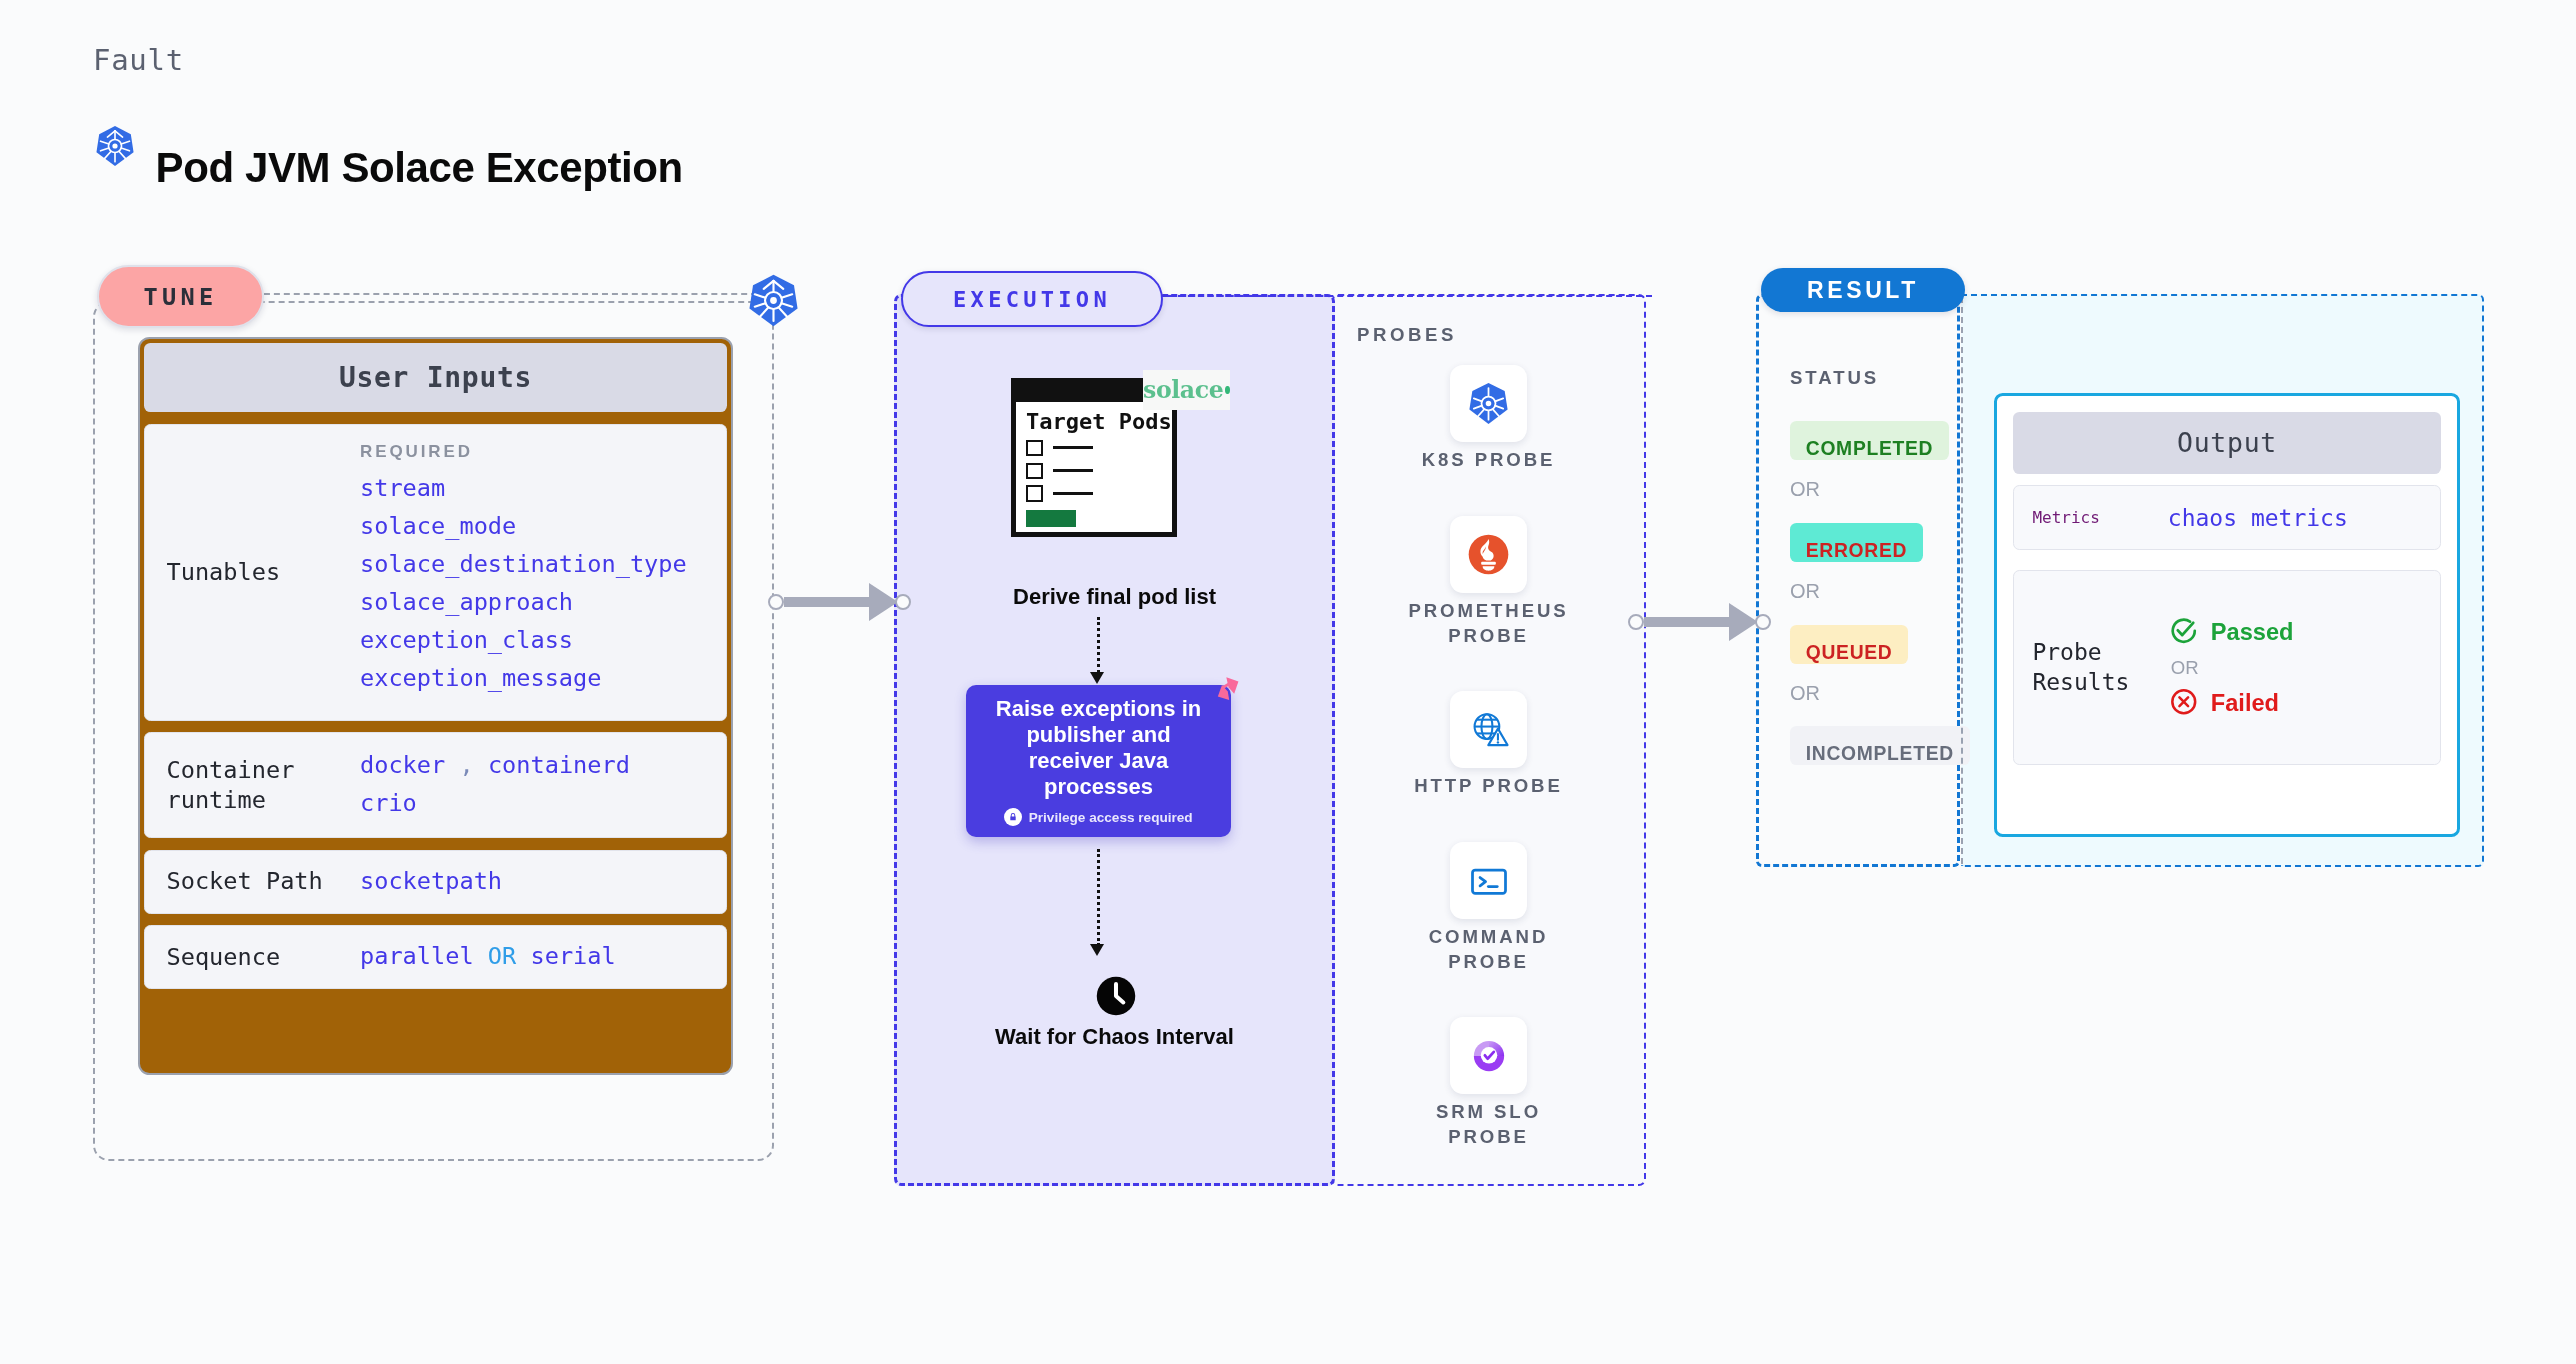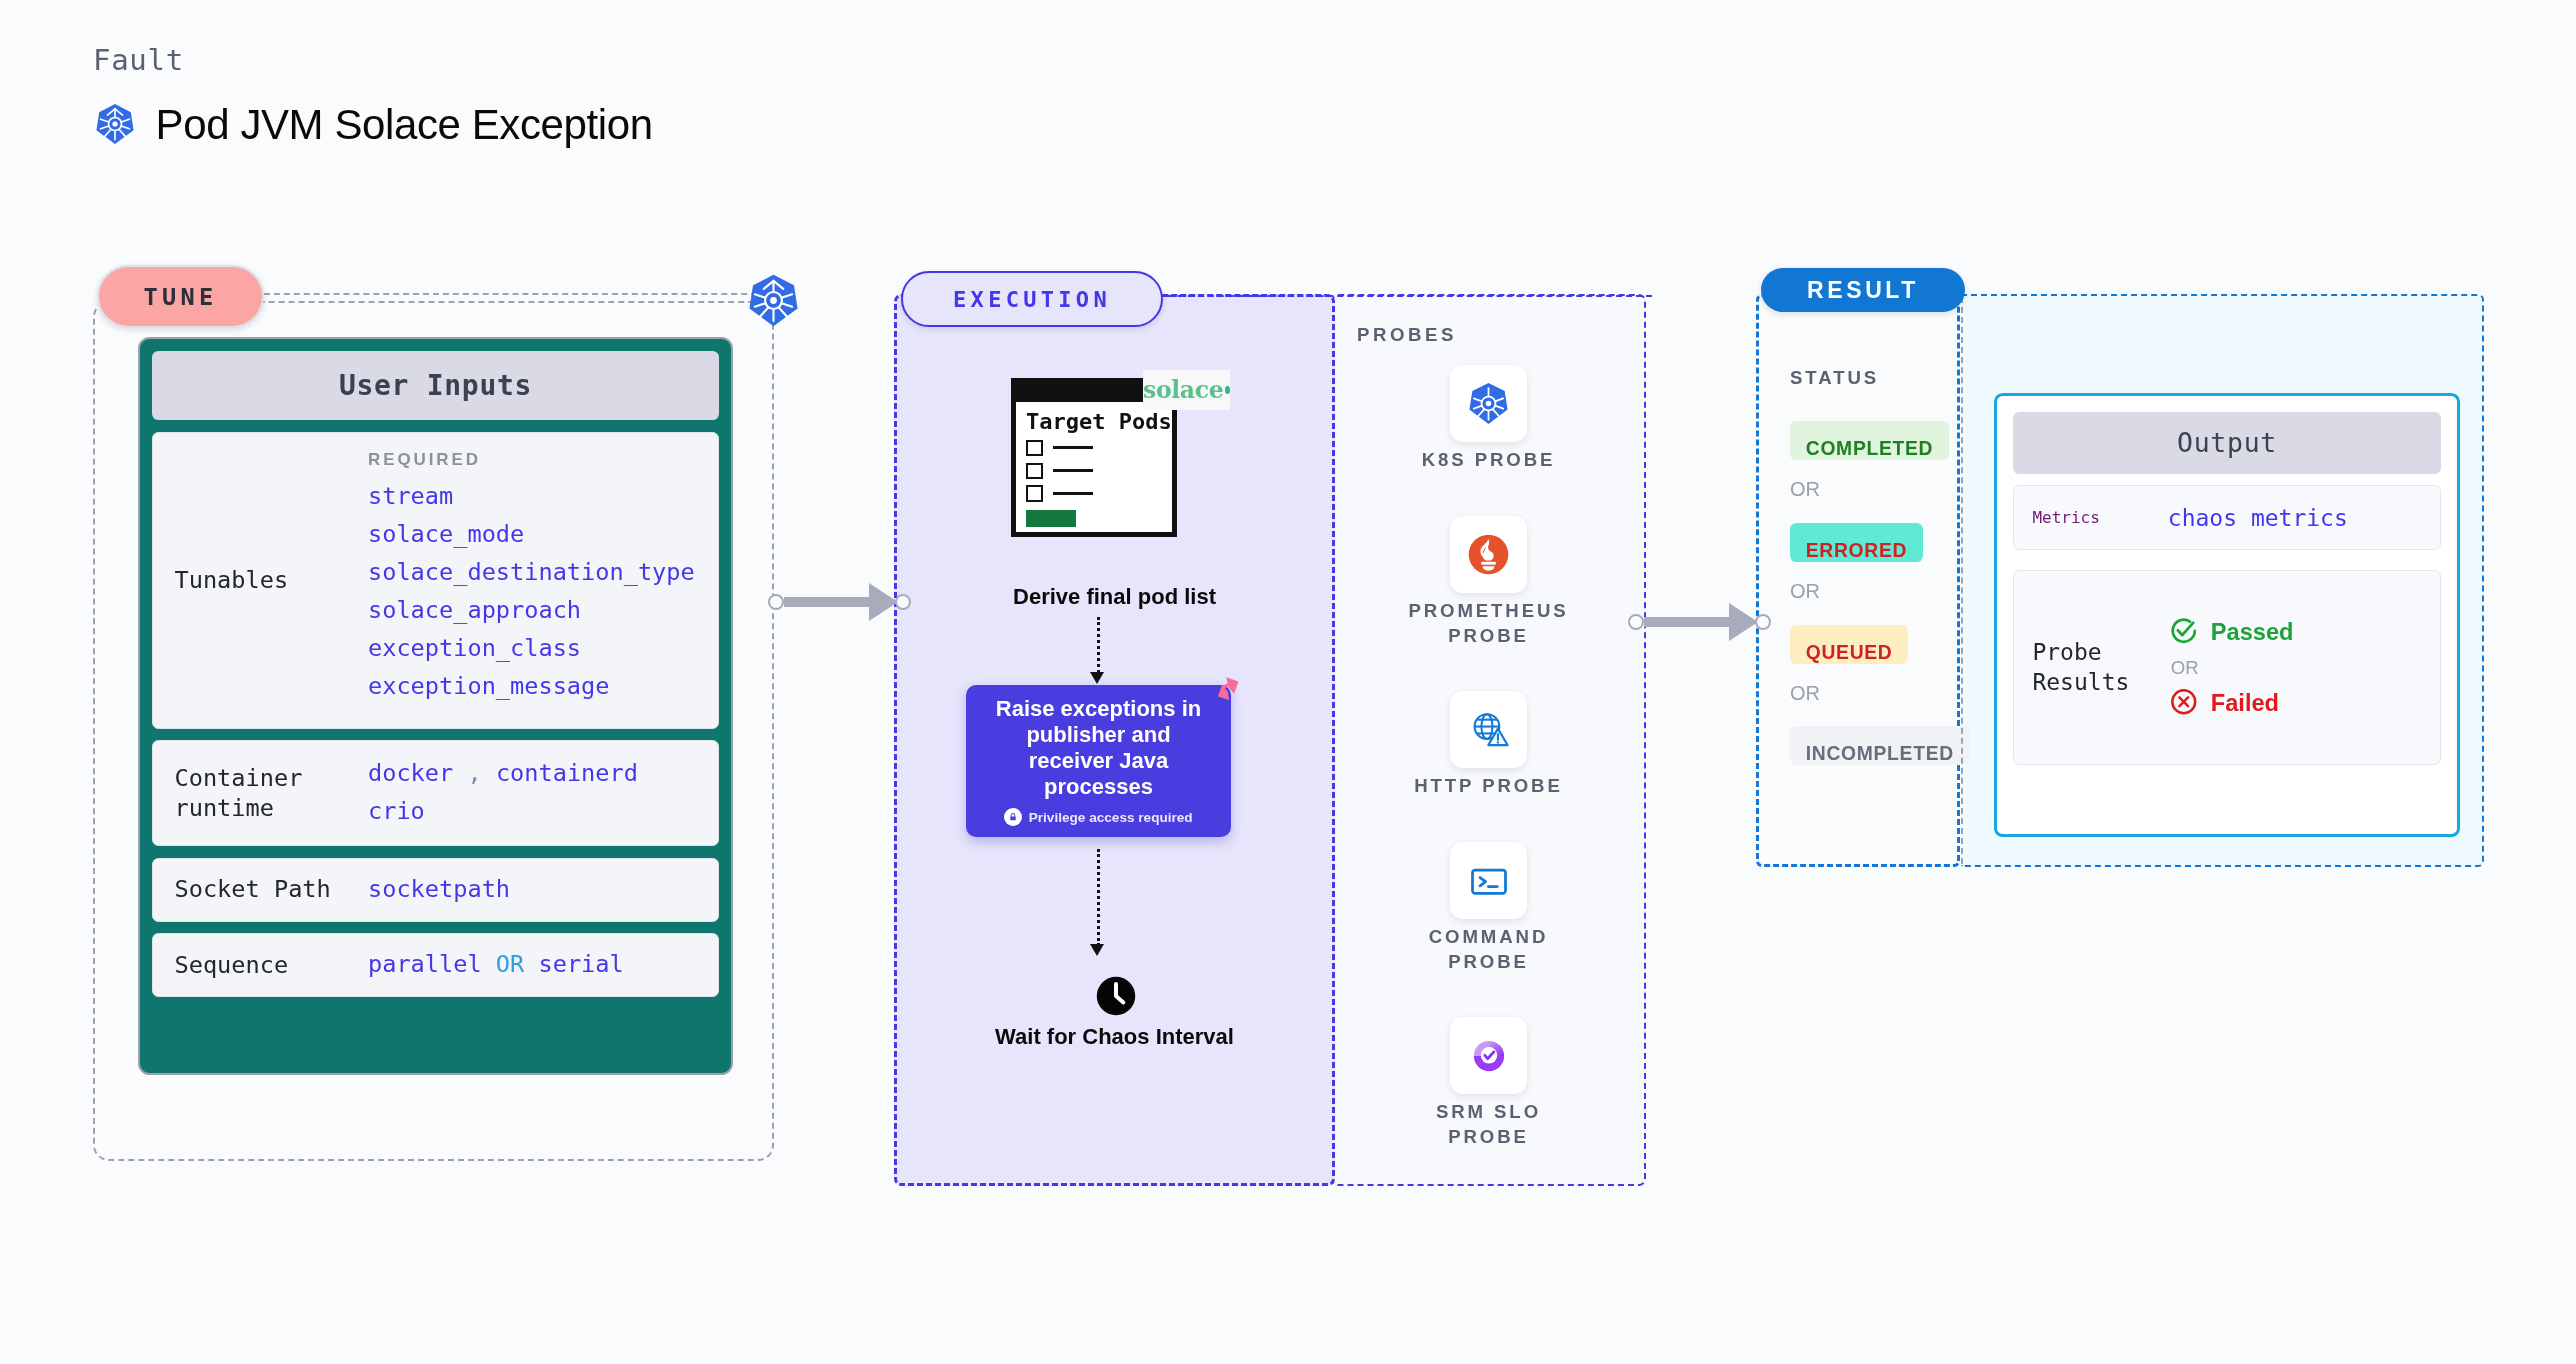--- a/index.html
+++ b/index.html
@@ -12,21 +12,21 @@
   }
   .mono{font-family:"DejaVu Sans Mono","Liberation Mono",monospace;}
 
   
   #header{position:absolute;left:93px;top:43px;}
   #fault-label{
     font-family:"DejaVu Sans Mono","Liberation Mono",monospace;
     font-size:29px;color:#5b6170;letter-spacing:0.7px;
   }
   #title-row{display:flex;align-items:center;gap:18.6px;margin-top:24px;}
-  #page-title{font-size:42px;font-weight:normal;color:#0a0a0a;letter-spacing:-0.4px;}
+  #page-title{font-size:42px;font-weight:bold;color:#0a0a0a;letter-spacing:-0.4px;margin-top:43px;}
 
   
   .panel{position:absolute;}
   .pill{
     position:absolute;z-index:6;border-radius:716px;
     display:flex;align-items:center;justify-content:center;
     box-shadow:0 2.1px 6.4px rgba(20,20,60,.13);
   }
   .pill-text{font-size:23.6px;font-weight:bold;letter-spacing:4.3px;}
 
@@ -41,22 +41,22 @@
   }
   #tune-pill .pill-text{color:#2b2f3a;}
   #tune-dash-line{
     position:absolute;left:254px;top:293px;width:523px;height:0;
     border-top:2.9px dashed #9ba1ae;z-index:5;
   }
   #k8s-badge-border{position:absolute;left:745px;top:272px;width:57px;height:57px;z-index:7;}
 
   #inputs-card{
     position:absolute;left:43px;top:34px;width:595px;height:738px;
-    background:#0f766e;border:2.1px solid #9ba1ae;border-radius:11.5px;box-sizing:border-box;
-    padding:12px;
+    background:#a16207;border:2.1px solid #9ba1ae;border-radius:11.5px;box-sizing:border-box;
+    padding:4px;
   }
   #user-inputs-head{
     height:69px;background:#d9dae6;border-radius:6.4px;
     display:flex;align-items:center;justify-content:center;
     font-family:"DejaVu Sans Mono","Liberation Mono",monospace;
     font-size:28px;font-weight:bold;color:#3c414e;letter-spacing:0.7px;
   }
   .row-card{
     margin-top:11.5px;background:#f4f5f9;border:1.4px solid #e2e4ec;border-radius:6.4px;
     display:flex;align-items:center;box-sizing:border-box;

